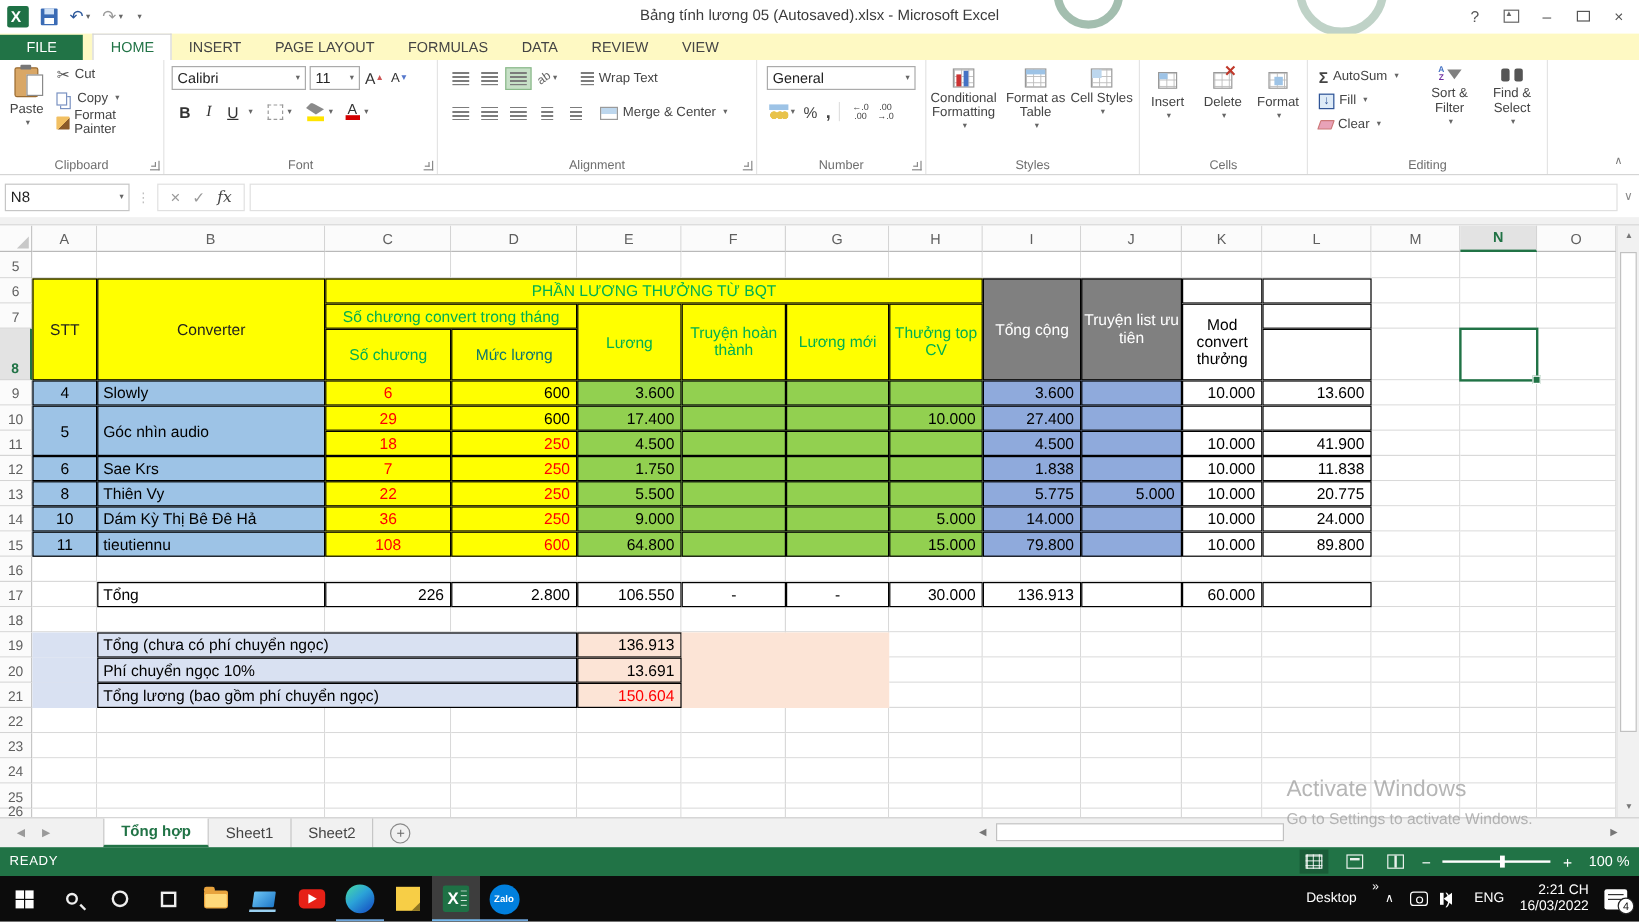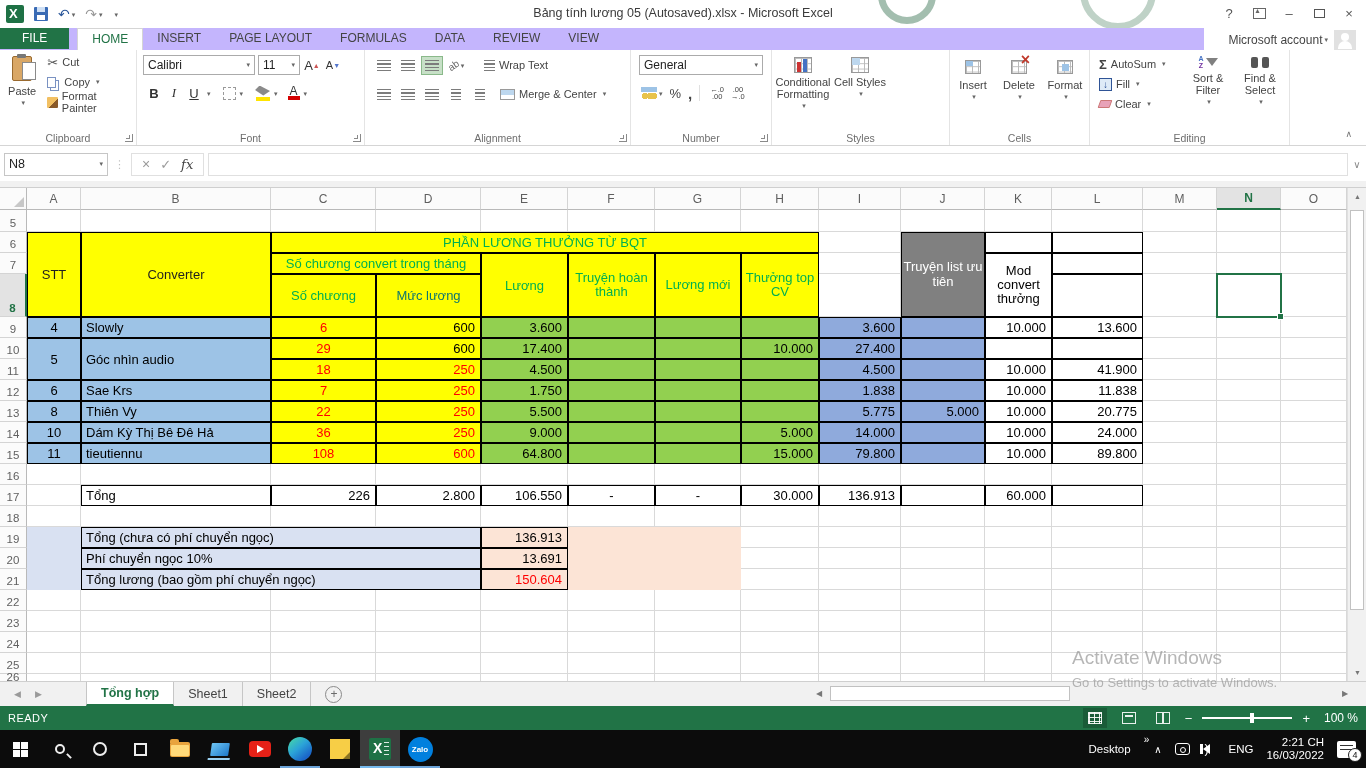--- a/index.html
+++ b/index.html
@@ -25,21 +25,21 @@
   .i-ribopt{width:13px;height:11px;border:1px solid #666;position:relative;}
   .i-ribopt::before{content:"▴";position:absolute;left:2px;top:-3px;font-size:8px;color:#666;}
   .i-restore{width:11px;height:9px;border:1px solid #555;position:relative;background:#fff;}
   .i-restore::before{content:"";position:absolute;left:2px;top:-4px;width:10px;height:9px;border:1px solid #555;z-index:-1;}
   .account{position:absolute;right:10px;top:30px;display:flex;align-items:center;gap:6px;font-size:12px;color:#444;}
   .avatar{width:22px;height:20px;background:#E1E1E1;position:relative;}
   .avatar::before{content:"";position:absolute;left:7px;top:3px;width:8px;height:8px;border-radius:50%;background:#fff;}
   .avatar::after{content:"";position:absolute;left:4px;top:11px;width:14px;height:8px;border-radius:7px 7px 0 0;background:#fff;}
 
   
-  .tabrow{position:absolute;left:0;top:28px;width:1204px;height:22px;background:#c4b5fd;display:flex;align-items:flex-start;}
+  .tabrow{position:absolute;left:0;top:28px;width:1366px;height:22px;background:#fef9c3;display:flex;align-items:center;}
   .rtab{padding:3px 14px 4px 14px;font-size:12px;color:#444;}
   .rtab.file{background:#217346;color:#fff;padding:3px 22px 4px 22px;margin-right:8px;}
   .rtab.active{background:#fff;color:#217346;border:1px solid #D5D5D5;border-bottom:none;}
 
   
   .ribbon{position:absolute;left:0;top:50px;width:1366px;height:96px;background:#fff;border-bottom:1px solid #D5D5D5;display:flex;}
   .rgroup{position:relative;height:95px;border-right:1px solid #E4E4E4;flex:none;}
   .rg-label{position:absolute;left:0;right:0;bottom:1px;text-align:center;font-size:10.5px;color:#6e6e6e;}
   .rg-launch{position:absolute;right:3px;bottom:3px;width:8px;height:8px;border-right:1px solid #8a8a8a;border-bottom:1px solid #8a8a8a;}
   .rg-launch::before{content:"";position:absolute;right:2px;bottom:2px;width:3px;height:3px;border-right:1px solid #8a8a8a;border-bottom:1px solid #8a8a8a;}
@@ -371,20 +371,25 @@
         <span class="i-dec">.00<br>→.0</span>
       </div>
       <div class="rg-label">Number</div>
       <div class="rg-launch"></div>
     </div>
 
     <div class="rgroup" style="width:178px;display:flex;padding-top:3px;">
       <div class="bigbtn" style="width:62px;">
         <span class="sg cf"></span>
         <span style="margin-top:3px;">Conditional Formatting</span>
+        <span class="dd"></span>
+      </div>
+      <div class="bigbtn" style="width:58px;">
+        <span class="sg ft"></span>
+        <span style="margin-top:3px;">Format as Table</span>
         <span class="dd"></span>
       </div>
       <div class="bigbtn" style="width:52px;">
         <span class="sg cs"></span>
         <span style="margin-top:3px;">Cell Styles</span>
         <span class="dd"></span>
       </div>
       <div class="rg-label">Styles</div>
     </div>
 
@@ -836,20 +841,21 @@
       <div class="cell" style="left: 27px; top: 44px; width: 54px; height: 85px; background: rgb(255, 255, 0); color: rgb(31, 31, 31); border: 1px solid rgb(0, 0, 0); justify-content: center;">STT</div>
       <div class="cell" style="left: 271px; top: 44px; width: 548px; height: 21px; background: rgb(255, 255, 0); color: rgb(0, 176, 80); border: 1px solid rgb(0, 0, 0); justify-content: center;">PHẦN LƯƠNG THƯỞNG TỪ BQT</div>
       <div class="cell" style="left: 81px; top: 44px; width: 190px; height: 85px; background: rgb(255, 255, 0); color: rgb(31, 31, 31); border: 1px solid rgb(0, 0, 0); justify-content: center;">Converter</div>
       <div class="cell" style="left: 271px; top: 65px; width: 210px; height: 21px; background: rgb(255, 255, 0); color: rgb(0, 176, 80); border: 1px solid rgb(0, 0, 0); justify-content: center;">Số chương convert trong tháng</div>
       <div class="cell" style="left: 271px; top: 86px; width: 105px; height: 43px; background: rgb(255, 255, 0); color: rgb(0, 176, 80); border: 1px solid rgb(0, 0, 0); justify-content: center;">Số chương</div>
       <div class="cell" style="left: 376px; top: 86px; width: 105px; height: 43px; background: rgb(255, 255, 0); color: #0f766e; border: 1px solid rgb(0, 0, 0); justify-content: center;">Mức lương</div>
       <div class="cell" style="left: 481px; top: 65px; width: 87px; height: 64px; background: rgb(255, 255, 0); color: rgb(0, 176, 80); border: 1px solid rgb(0, 0, 0); justify-content: center;">Lương</div>
       <div class="cell wrap" style="left: 568px; top: 65px; width: 87px; height: 64px; background: rgb(255, 255, 0); color: rgb(0, 176, 80); border: 1px solid rgb(0, 0, 0); justify-content: center;">Truyện hoàn thành</div>
       <div class="cell wrap" style="left: 655px; top: 65px; width: 86px; height: 64px; background: rgb(255, 255, 0); color: rgb(0, 176, 80); border: 1px solid rgb(0, 0, 0); justify-content: center;">Lương mới</div>
       <div class="cell wrap" style="left: 741px; top: 65px; width: 78px; height: 64px; background: rgb(255, 255, 0); color: rgb(0, 176, 80); border: 1px solid rgb(0, 0, 0); justify-content: center;">Thưởng top CV</div>
+      <div class="cell" style="left: 819px; top: 44px; width: 82px; height: 85px; background: rgb(128, 128, 128); color: rgb(255, 255, 255); border: 1px solid rgb(0, 0, 0); justify-content: center;">Tổng cộng</div>
       <div class="cell wrap" style="left: 901px; top: 44px; width: 84px; height: 85px; background: rgb(128, 128, 128); color: rgb(255, 255, 255); border: 1px solid rgb(0, 0, 0); justify-content: center;">Truyện list ưu tiên</div>
       <div class="cell" style="left: 985px; top: 44px; width: 67px; height: 21px; border: 1px solid rgb(0, 0, 0);"></div>
       <div class="cell wrap" style="left: 985px; top: 65px; width: 67px; height: 64px; border: 1px solid rgb(0, 0, 0); justify-content: center;">Mod convert thưởng</div>
       <div class="cell" style="left: 1052px; top: 44px; width: 91px; height: 21px; border: 1px solid rgb(0, 0, 0);"></div>
       <div class="cell" style="left: 1052px; top: 65px; width: 91px; height: 21px; border: 1px solid rgb(0, 0, 0);"></div>
       <div class="cell" style="left: 1052px; top: 86px; width: 91px; height: 43px; border: 1px solid rgb(0, 0, 0);"></div>
       <div class="cell" style="left: 27px; top: 129px; width: 54px; height: 21px; background: rgb(157, 195, 230); border: 1px solid rgb(0, 0, 0); justify-content: center;">4</div>
       <div class="cell" style="left: 81px; top: 129px; width: 190px; height: 21px; background: rgb(157, 195, 230); border: 1px solid rgb(0, 0, 0); padding-left: 4px;">Slowly</div>
       <div class="cell" style="left: 271px; top: 129px; width: 105px; height: 21px; background: rgb(255, 255, 0); color: rgb(255, 0, 0); border: 1px solid rgb(0, 0, 0); justify-content: center;">6</div>
       <div class="cell" style="left: 376px; top: 129px; width: 105px; height: 21px; background: rgb(255, 255, 0); border: 1px solid rgb(0, 0, 0); justify-content: flex-end; padding-right: 5px;">600</div>

